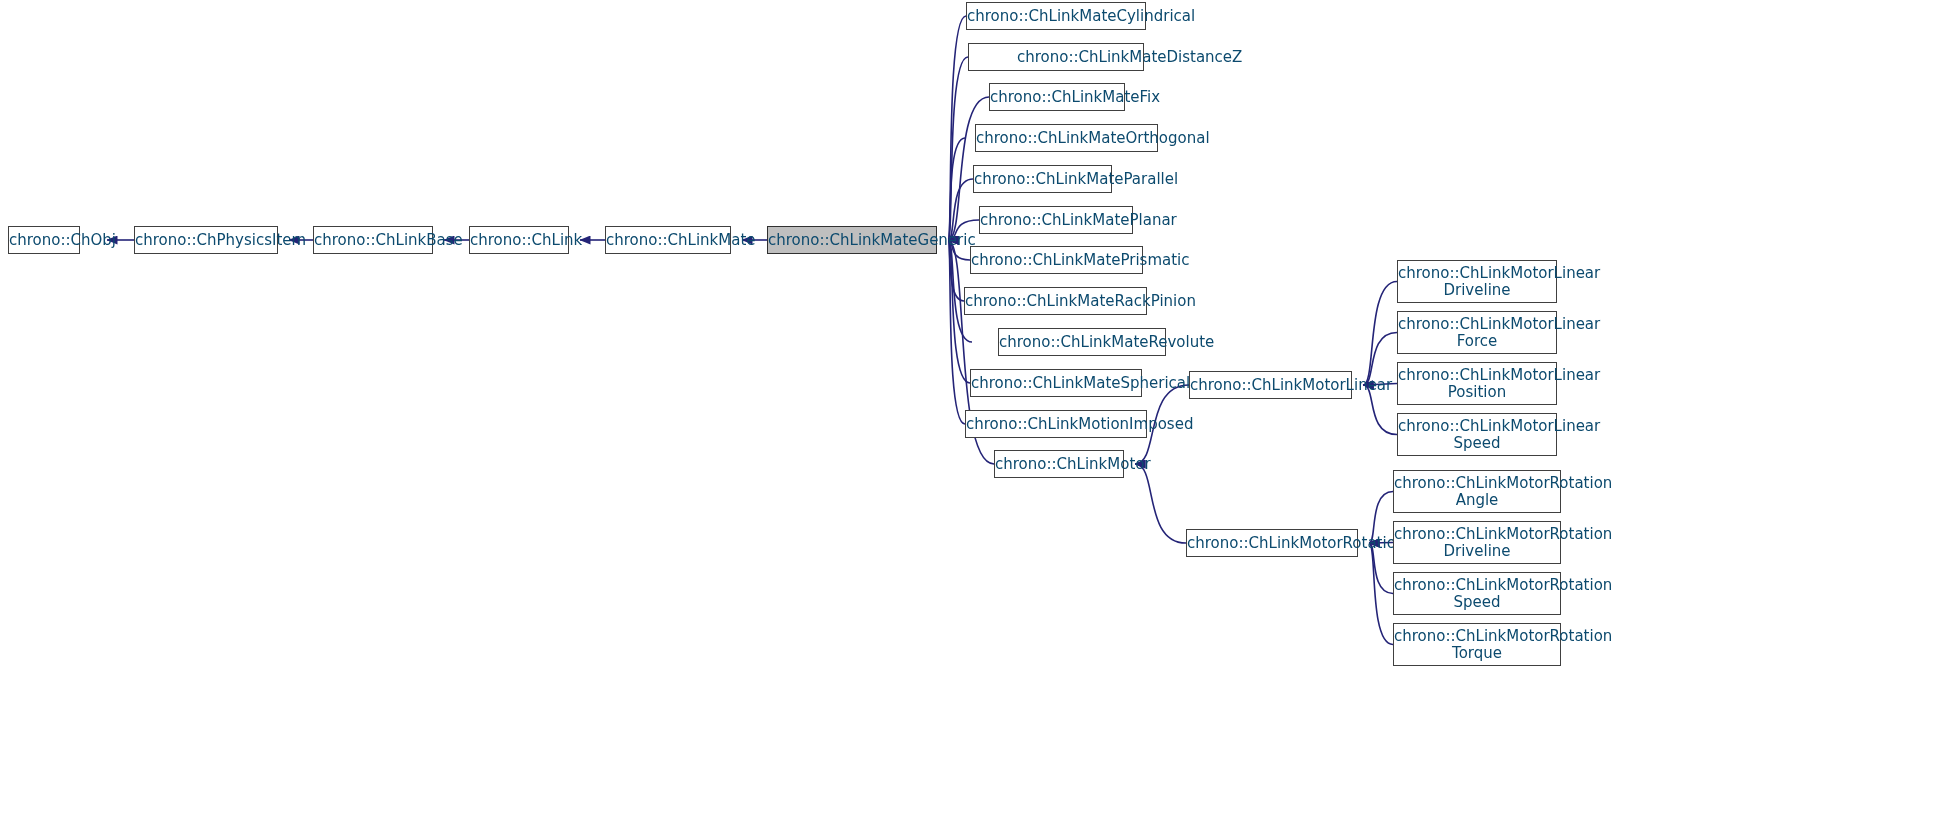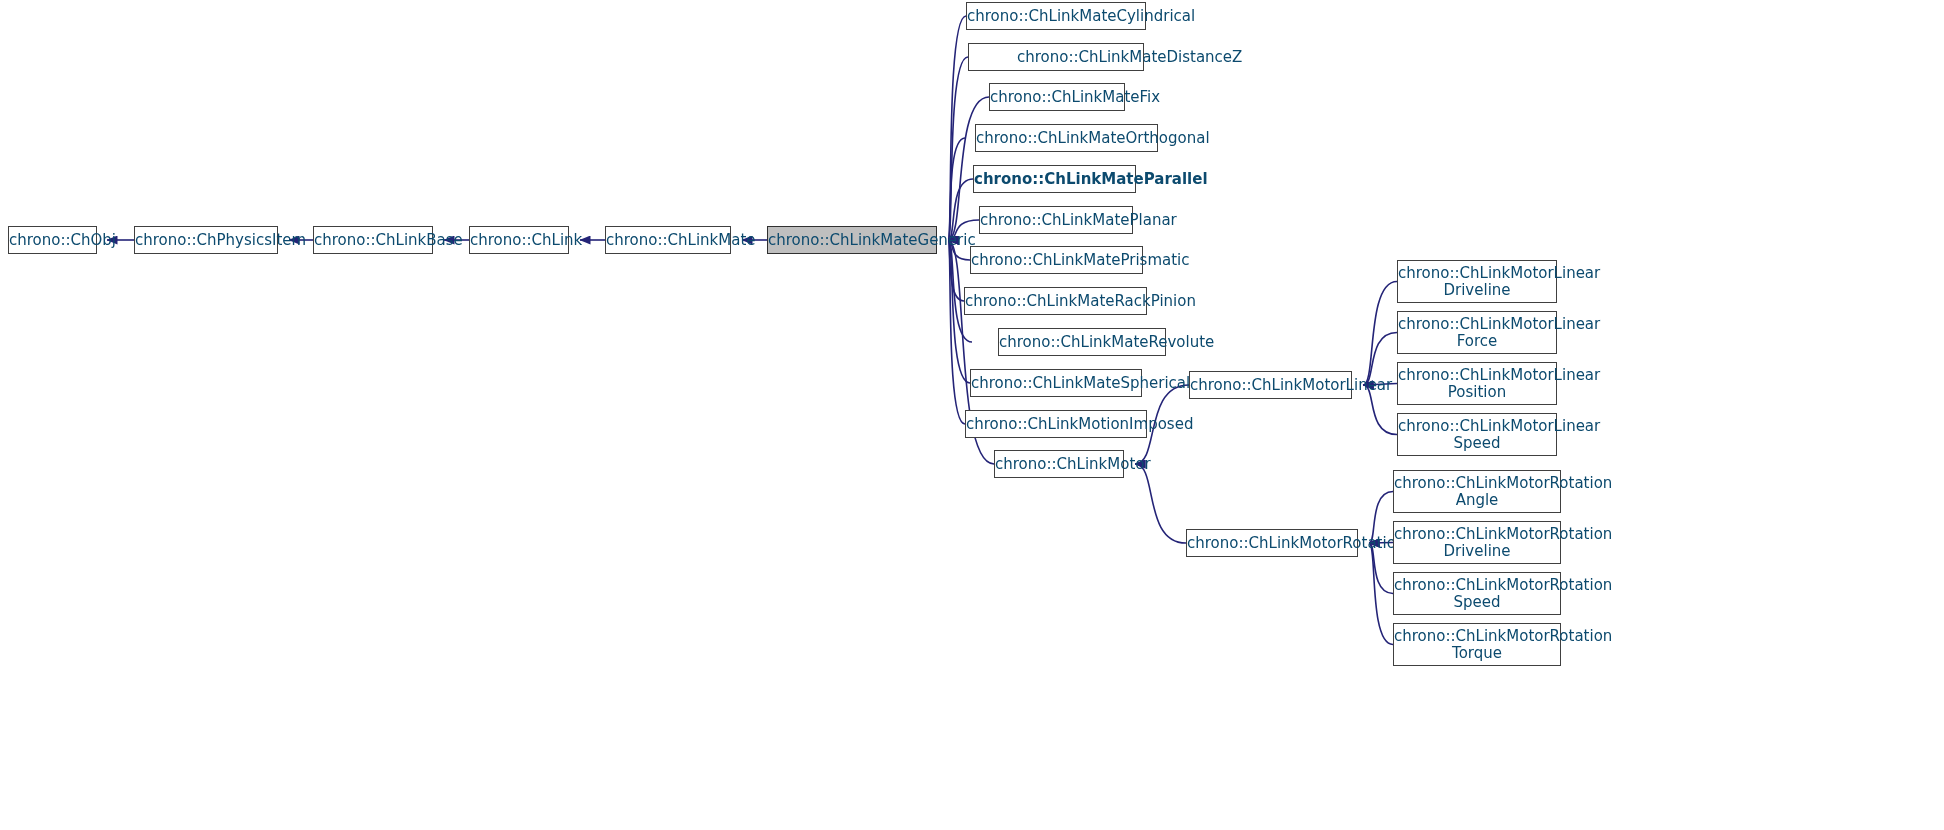--- a/index.html
+++ b/index.html
@@ -84,31 +84,31 @@
         <path d="M 1397 332.5 C 1365.5 332.5, 1376.75 385, 1363 385" fill="none" stroke="#242477" stroke-width="1.6" marker-end="url(#arrowhead)"></path>
         <path d="M 1397 383.5 L 1363 385" fill="none" stroke="#242477" stroke-width="1.6" marker-end="url(#arrowhead)"></path>
         <path d="M 1397 434.5 C 1365.5 434.5, 1376.75 385, 1363 385" fill="none" stroke="#242477" stroke-width="1.6" marker-end="url(#arrowhead)"></path>
         <path d="M 1393 491.5 C 1368.5 491.5, 1377.25 543, 1369 543" fill="none" stroke="#242477" stroke-width="1.6" marker-end="url(#arrowhead)"></path>
         <path d="M 1393 542.5 L 1369 543" fill="none" stroke="#242477" stroke-width="1.6" marker-end="url(#arrowhead)"></path>
         <path d="M 1393 593.5 C 1368.5 593.5, 1377.25 543, 1369 543" fill="none" stroke="#242477" stroke-width="1.6" marker-end="url(#arrowhead)"></path>
         <path d="M 1393 644.5 C 1368.5 644.5, 1377.25 543, 1369 543" fill="none" stroke="#242477" stroke-width="1.6" marker-end="url(#arrowhead)"></path>
       </g>
   </svg>
   <div id="node-layer">
-      <div class="node" style="left: 8px; top: 226px; width: 89px; height: 28px;"><span class="lbl">chrono::ChObj</span></div>
+      <div class="node" style="left: 8px; top: 226px; width: 72px; height: 28px;"><span class="lbl">chrono::ChObj</span></div>
       <div class="node" style="left: 134px; top: 226px; width: 144px; height: 28px;"><span class="lbl">chrono::ChPhysicsItem</span></div>
       <div class="node" style="left: 313px; top: 226px; width: 120px; height: 28px;"><span class="lbl">chrono::ChLinkBase</span></div>
       <div class="node" style="left: 469px; top: 226px; width: 100px; height: 28px;"><span class="lbl">chrono::ChLink</span></div>
       <div class="node" style="left: 605px; top: 226px; width: 126px; height: 28px;"><span class="lbl">chrono::ChLinkMate</span></div>
       <div class="node highlight" style="left: 767px; top: 226px; width: 170px; height: 28px;"><span class="lbl">chrono::ChLinkMateGeneric</span></div>
       <div class="node" style="left: 966px; top: 2px; width: 180px; height: 28px;"><span class="lbl">chrono::ChLinkMateCylindrical</span></div>
       <div class="node" style="left: 968px; top: 43px; width: 176px; height: 28px; padding-left: 48px;"><span class="lbl">chrono::ChLinkMateDistanceZ</span></div>
       <div class="node" style="left: 989px; top: 83px; width: 136px; height: 28px;"><span class="lbl">chrono::ChLinkMateFix</span></div>
       <div class="node" style="left: 965px; top: 124px; width: 183px; height: 28px; margin-left: 10px;"><span class="lbl">chrono::ChLinkMateOrthogonal</span></div>
-      <div class="node" style="left: 973px; top: 165px; width: 163px; height: 28px; font-weight: bold;"><span class="lbl">chrono::ChLinkMateParallel</span></div>
+      <div class="node" style="left: 973px; top: 165px; width: 139px; height: 28px;"><span class="lbl">chrono::ChLinkMateParallel</span></div>
       <div class="node" style="left: 979px; top: 206px; width: 154px; height: 28px;"><span class="lbl">chrono::ChLinkMatePlanar</span></div>
       <div class="node" style="left: 970px; top: 246px; width: 173px; height: 28px;"><span class="lbl">chrono::ChLinkMatePrismatic</span></div>
       <div class="node" style="left: 964px; top: 287px; width: 183px; height: 28px;"><span class="lbl">chrono::ChLinkMateRackPinion</span></div>
       <div class="node" style="left: 972px; top: 328px; width: 168px; height: 28px; margin-left: 26px;"><span class="lbl">chrono::ChLinkMateRevolute</span></div>
       <div class="node" style="left: 970px; top: 369px; width: 172px; height: 28px;"><span class="lbl">chrono::ChLinkMateSpherical</span></div>
       <div class="node" style="left: 965px; top: 410px; width: 182px; height: 28px;"><span class="lbl">chrono::ChLinkMotionImposed</span></div>
       <div class="node" style="left: 994px; top: 450px; width: 130px; height: 28px; justify-content: flex-end;"><span class="lbl">chrono::ChLinkMotor</span></div>
       <div class="node" style="left: 1189px; top: 371px; width: 163px; height: 28px;"><span class="lbl">chrono::ChLinkMotorLinear</span></div>
       <div class="node" style="left: 1186px; top: 529px; width: 172px; height: 28px;"><span class="lbl">chrono::ChLinkMotorRotation</span></div>
       <div class="node" style="left: 1397px; top: 260px; width: 160px; height: 43px;"><span class="lbl">chrono::ChLinkMotorLinear

